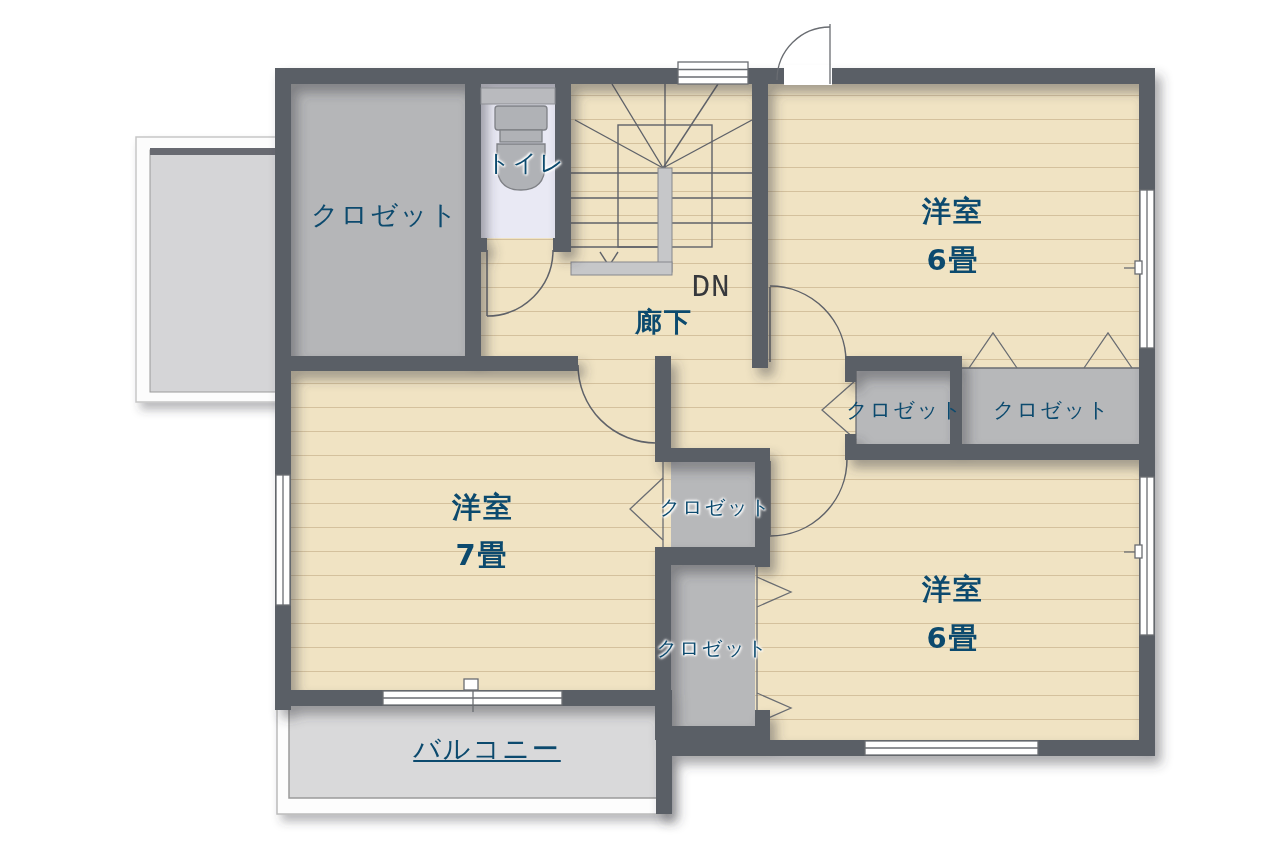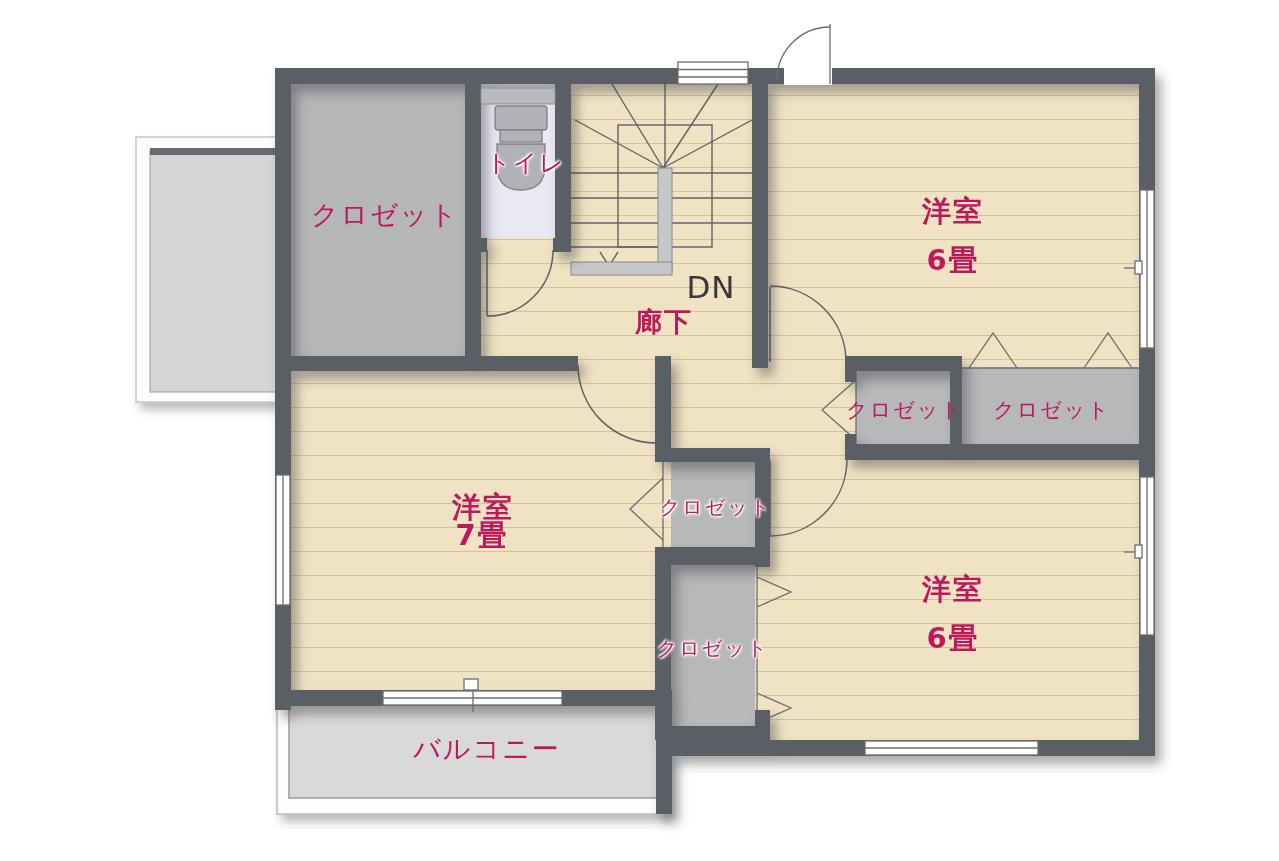--- a/index.html
+++ b/index.html
@@ -1,24 +1,24 @@
 <!DOCTYPE html>
 <html><head>
 <meta charset="utf-8">
 <style>
   html,body{margin:0;padding:0;background:#ffffff;}
   #plan{position:relative;width:1279px;height:861px;background:#ffffff;overflow:hidden;
         font-family:"DejaVu Sans","Liberation Sans",sans-serif;}
   #plan svg{position:absolute;left:0;top:0;}
   .lbl{position:absolute;transform:translate(-50%,-50%);white-space:nowrap;
-       color:#be185d;letter-spacing:2px;}
+       color:#0c4a6e;letter-spacing:2px;}
   .halo{text-shadow:0 0 3px #fff,0 0 3px #fff,0 0 4px #fff,1px 1px 2px #fff,-1px -1px 2px #fff;}
   .fs27{font-size:27px;} .fs24{font-size:24px;} .fs29{font-size:29px;font-weight:bold;}
   .fs21{font-size:21px;} .fs20{font-size:20px;}
-  .dn{font-size:31px;font-weight:500;letter-spacing:1px;color:#36383c;}
+  .dn{font-size:31px;font-weight:500;letter-spacing:1px;color:#36383c;font-family:Liberation Mono, monospace;}
 </style>
 </head>
 <body>
 
 <div id="plan">
 
 <svg width="1279" height="861" viewBox="0 0 1279 861">
   <defs>
     <pattern id="wood" width="24" height="24" patternUnits="userSpaceOnUse">
       <rect width="24" height="24" fill="none"></rect>
@@ -189,23 +189,23 @@
 <div class="lbl dn" style="left:711px;top:287px;">DN</div>
 <div class="lbl fs27" style="left:664px;top:322px;font-weight:bold;">廊下</div>
 
 <div class="lbl fs29" style="left:953px;top:212px;">洋室</div>
 <div class="lbl fs29" style="left:953px;top:261px;">6畳</div>
 
 <div class="lbl fs21" style="left:905px;top:410px;">クロゼット</div>
 <div class="lbl fs21" style="left:1052px;top:410px;">クロゼット</div>
 
 <div class="lbl fs29" style="left:483px;top:508px;">洋室</div>
-<div class="lbl fs29" style="left:482px;top:536px;text-align:right;">7畳</div>
+<div class="lbl fs29" style="left:482px;top:556px;text-align:right;">7畳</div>
 
 <div class="lbl fs20 halo" style="left:716px;top:507px;">クロゼット</div>
 <div class="lbl fs20 halo" style="left:713px;top:648px;">クロゼット</div>
 
 <div class="lbl fs29" style="left:953px;top:590px;">洋室</div>
 <div class="lbl fs29" style="left:953px;top:639px;">6畳</div>
 
-<div class="lbl fs27" style="left:487px;top:749px;">バルコニー</div>
+<div class="lbl fs27" style="left:487px;top:749px;text-decoration:underline;">バルコニー</div>
 
 </div>
 
 </body></html>

